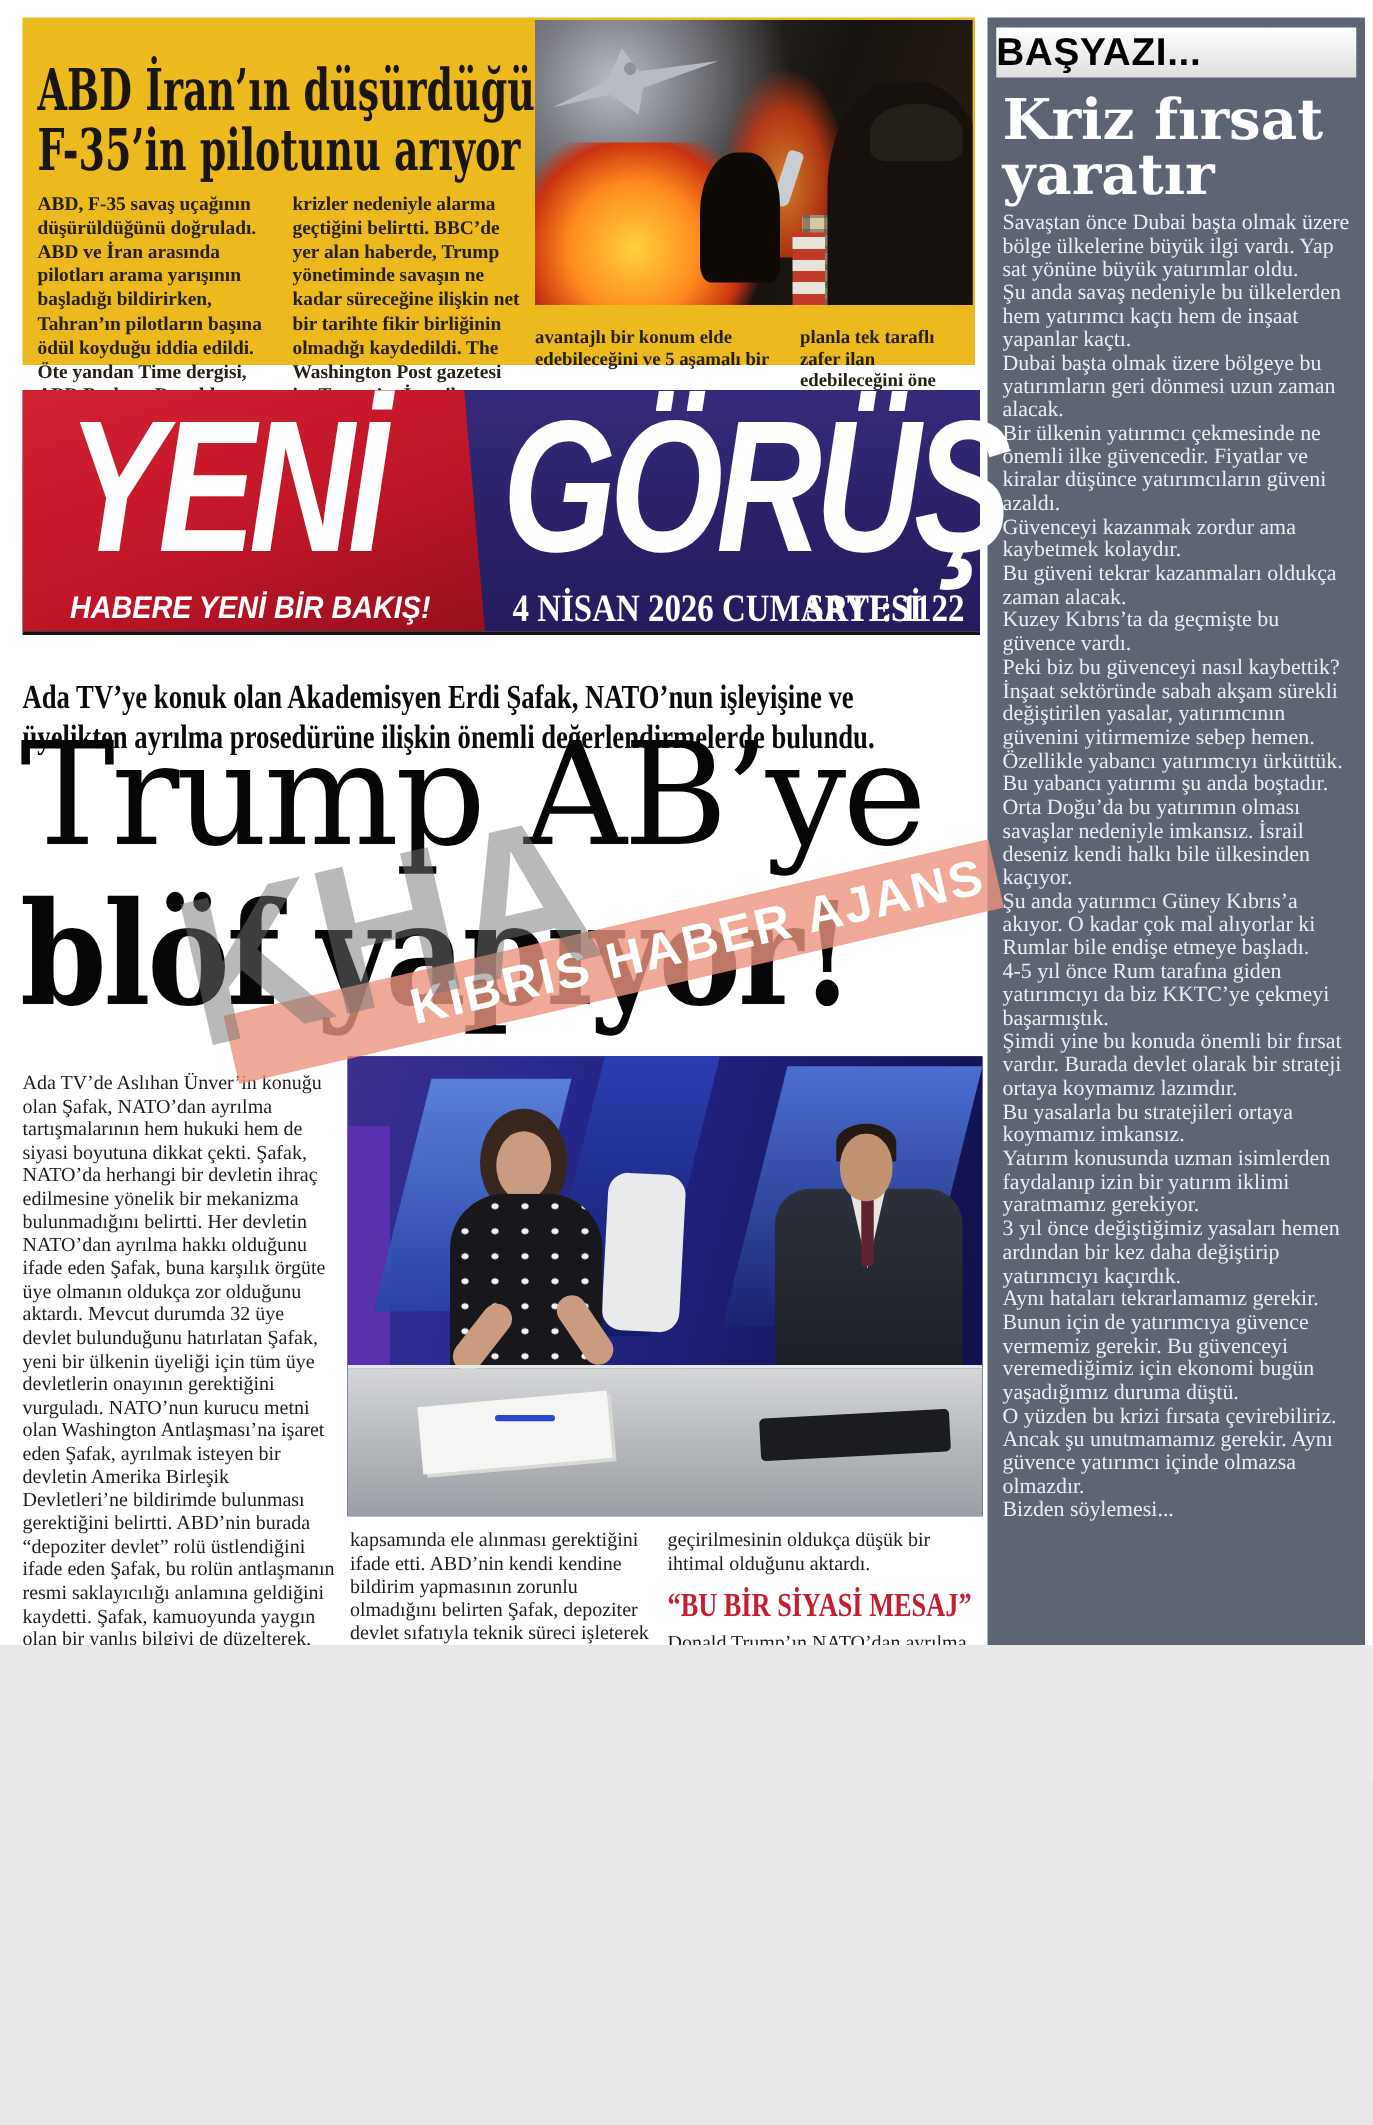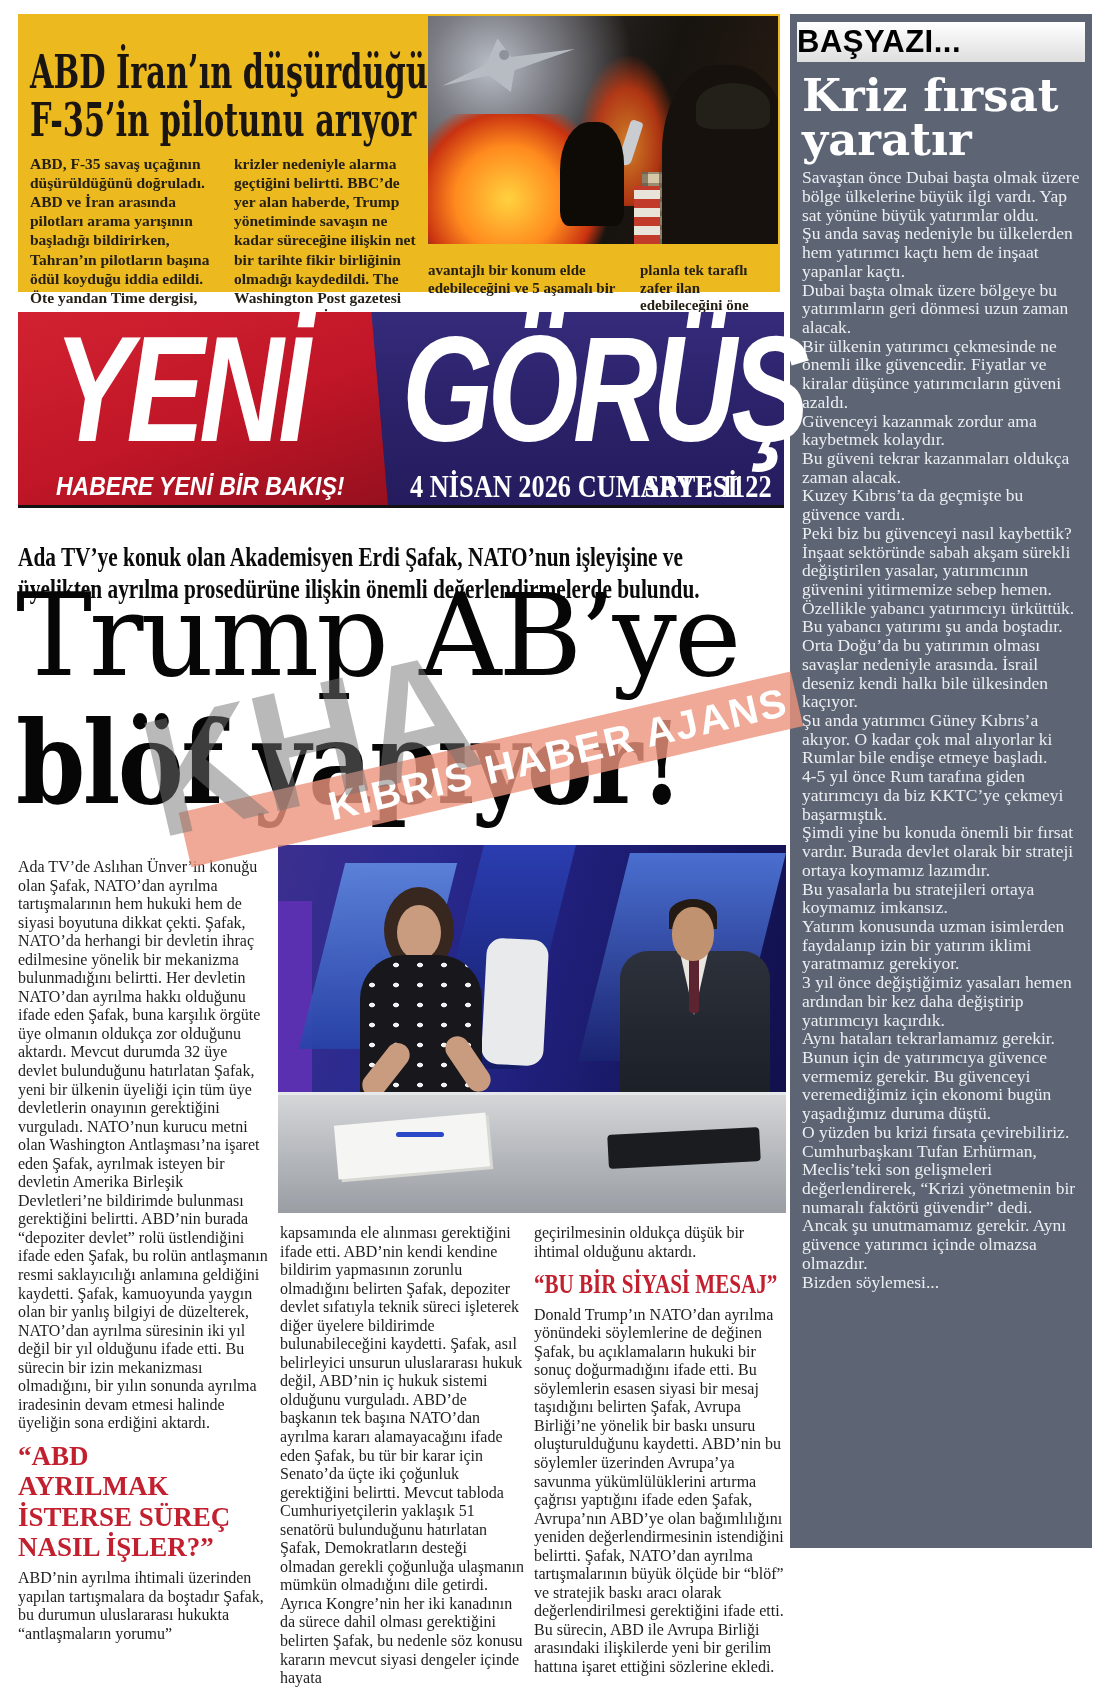--- a/index.html
+++ b/index.html
@@ -1,16 +1,16 @@
 <!DOCTYPE html>
 <html><head>
 <meta charset="utf-8">
 <style>
   html,body{margin:0;padding:0;background:#e8e8e8;}
-  .page{position:relative;width:1098px;height:1700px;background:#ffffff;overflow:hidden;
+  .page{position:relative;width:1098px;height:1316px;background:#ffffff;overflow:hidden;
         font-family:"Liberation Serif",serif;margin:0 auto;}
 
   
   .topstory{position:absolute;left:18px;top:14px;width:762px;height:278px;background:#ecb91f;}
   .ts-head{position:absolute;left:12px;top:4px;color:#1a1510;font-weight:700;
            font-family:"DejaVu Serif",serif;font-size:46px;line-height:1.04;}
   .ts-head .ln{display:block;white-space:nowrap;transform:scaleX(.66);transform-origin:left;}
   .ts-cols{position:absolute;left:12px;top:124px;width:392px;display:flex;gap:12px;}
   .ts-col{font-weight:700;font-size:15.5px;line-height:1.24;color:#262014;}
   .ts-col.c1{width:192px;} .ts-col.c2{width:188px;}
@@ -171,31 +171,30 @@
         <p>Şu anda savaş nedeniyle bu ülkelerden hem yatırımcı kaçtı hem de inşaat yapanlar kaçtı.</p>
         <p>Dubai başta olmak üzere bölgeye bu yatırımların geri dönmesi uzun zaman alacak.</p>
         <p>Bir ülkenin yatırımcı çekmesinde ne önemli ilke güvencedir. Fiyatlar ve kiralar düşünce yatırımcıların güveni azaldı.</p>
         <p>Güvenceyi kazanmak zordur ama kaybetmek kolaydır.</p>
         <p>Bu güveni tekrar kazanmaları oldukça zaman alacak.</p>
         <p>Kuzey Kıbrıs’ta da geçmişte bu güvence vardı.</p>
         <p>Peki biz bu güvenceyi nasıl kaybettik?</p>
         <p>İnşaat sektöründe sabah akşam sürekli değiştirilen yasalar, yatırımcının güvenini yitirmemize sebep hemen.</p>
         <p>Özellikle yabancı yatırımcıyı ürküttük.</p>
         <p>Bu yabancı yatırımı şu anda boştadır.</p>
-        <p>Orta Doğu’da bu yatırımın olması savaşlar nedeniyle arasında. İsrail deseniz kendi halkı bile ülkesinden kaçıyor.</p>
+        <p>Orta Doğu’da bu yatırımın olması savaşlar nedeniyle imkansız. İsrail deseniz kendi halkı bile ülkesinden kaçıyor.</p>
         <p>Şu anda yatırımcı Güney Kıbrıs’a akıyor. O kadar çok mal alıyorlar ki Rumlar bile endişe etmeye başladı.</p>
         <p>4-5 yıl önce Rum tarafına giden yatırımcıyı da biz KKTC’ye çekmeyi başarmıştık.</p>
         <p>Şimdi yine bu konuda önemli bir fırsat vardır. Burada devlet olarak bir strateji ortaya koymamız lazımdır.</p>
         <p>Bu yasalarla bu stratejileri ortaya koymamız imkansız.</p>
         <p>Yatırım konusunda uzman isimlerden faydalanıp izin bir yatırım iklimi yaratmamız gerekiyor.</p>
         <p>3 yıl önce değiştiğimiz yasaları hemen ardından bir kez daha değiştirip yatırımcıyı kaçırdık.</p>
         <p>Aynı hataları tekrarlamamız gerekir.</p>
         <p>Bunun için de yatırımcıya güvence vermemiz gerekir. Bu güvenceyi veremediğimiz için ekonomi bugün yaşadığımız duruma düştü.</p>
         <p>O yüzden bu krizi fırsata çevirebiliriz.</p>
-        <p>Cumhurbaşkanı Tufan Erhürman, Meclis’teki son gelişmeleri değerlendirerek, “Krizi yönetmenin bir numaralı faktörü güvendir” dedi.</p>
         <p>Ancak şu unutmamamız gerekir. Aynı güvence yatırımcı içinde olmazsa olmazdır.</p>
         <p>Bizden söylemesi...</p>
       </div>
   </aside>
 
   <header class="masthead">
     <div class="mast-red"></div>
     <div class="mast-word mw-left">YENİ</div>
     <div class="mast-word mw-right">GÖRÜŞ</div>
     <div class="mast-tagline">HABERE YENİ BİR BAKIŞ!</div>

